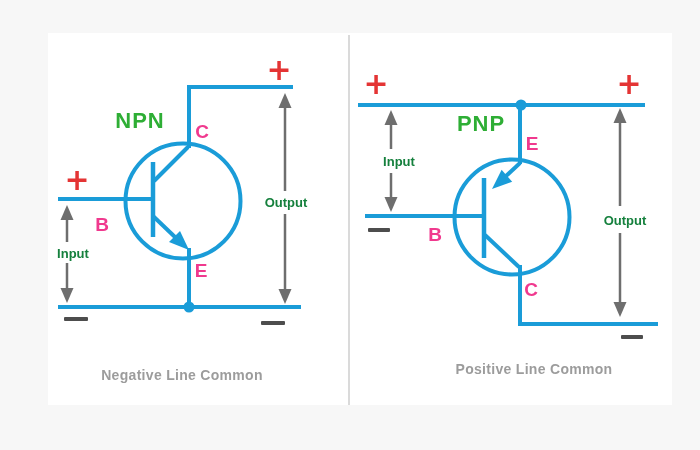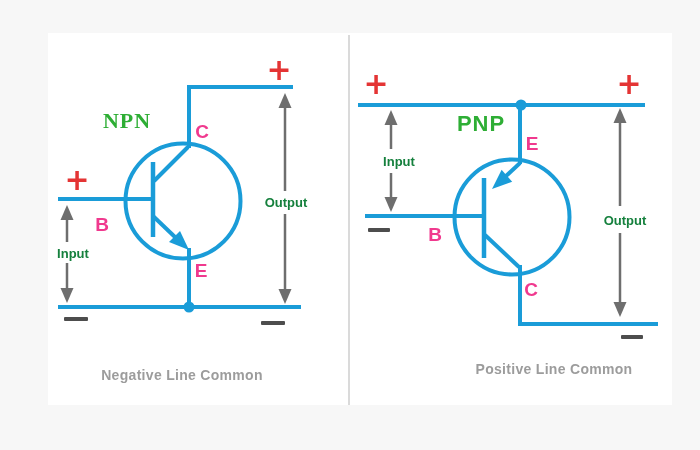--- a/index.html
+++ b/index.html
@@ -82,31 +82,31 @@
       <line x1="620" y1="233" x2="620" y2="304" stroke="#6e6e6e" stroke-width="2.5"></line>
       <polygon points="620,317 613.5,302 626.5,302" fill="#6e6e6e"></polygon>
 
       <rect x="368" y="228" width="22" height="4" rx="1" fill="#4d4d4d"></rect>
       <rect x="621" y="335" width="22" height="4" rx="1" fill="#4d4d4d"></rect>
     </g>
   </svg>
 
   <div class="lbl plus" style="left:279px;top:70px;">+</div>
   <div class="lbl plus" style="left:77px;top:180px;">+</div>
-  <div class="lbl type" style="left:127px;top:121px;font-family:Liberation Serif, serif;">NPN</div>
+  <div class="lbl type" style="left:140px;top:121px;">NPN</div>
   <div class="lbl pin" style="left:202px;top:131px;">C</div>
   <div class="lbl pin" style="left:102px;top:224px;">B</div>
   <div class="lbl pin" style="left:201px;top:270px;">E</div>
   <div class="lbl io" style="left:73px;top:253px;">Input</div>
   <div class="lbl io" style="left:286px;top:202px;">Output</div>
   <div class="lbl caption" style="left:182px;top:375px;">Negative Line Common</div>
 
   <div class="lbl plus" style="left:376px;top:84px;">+</div>
   <div class="lbl plus" style="left:629px;top:84px;">+</div>
   <div class="lbl type" style="left:481px;top:124px;">PNP</div>
   <div class="lbl pin" style="left:532px;top:143px;">E</div>
   <div class="lbl pin" style="left:435px;top:234px;">B</div>
   <div class="lbl pin" style="left:531px;top:289px;">C</div>
   <div class="lbl io" style="left:399px;top:161px;">Input</div>
   <div class="lbl io" style="left:625px;top:220px;">Output</div>
-  <div class="lbl caption" style="left:554px;top:369px;">Positive Line Common</div>
+  <div class="lbl caption" style="left:534px;top:369px;">Positive Line Common</div>
 
 </div>
 
 </body></html>

